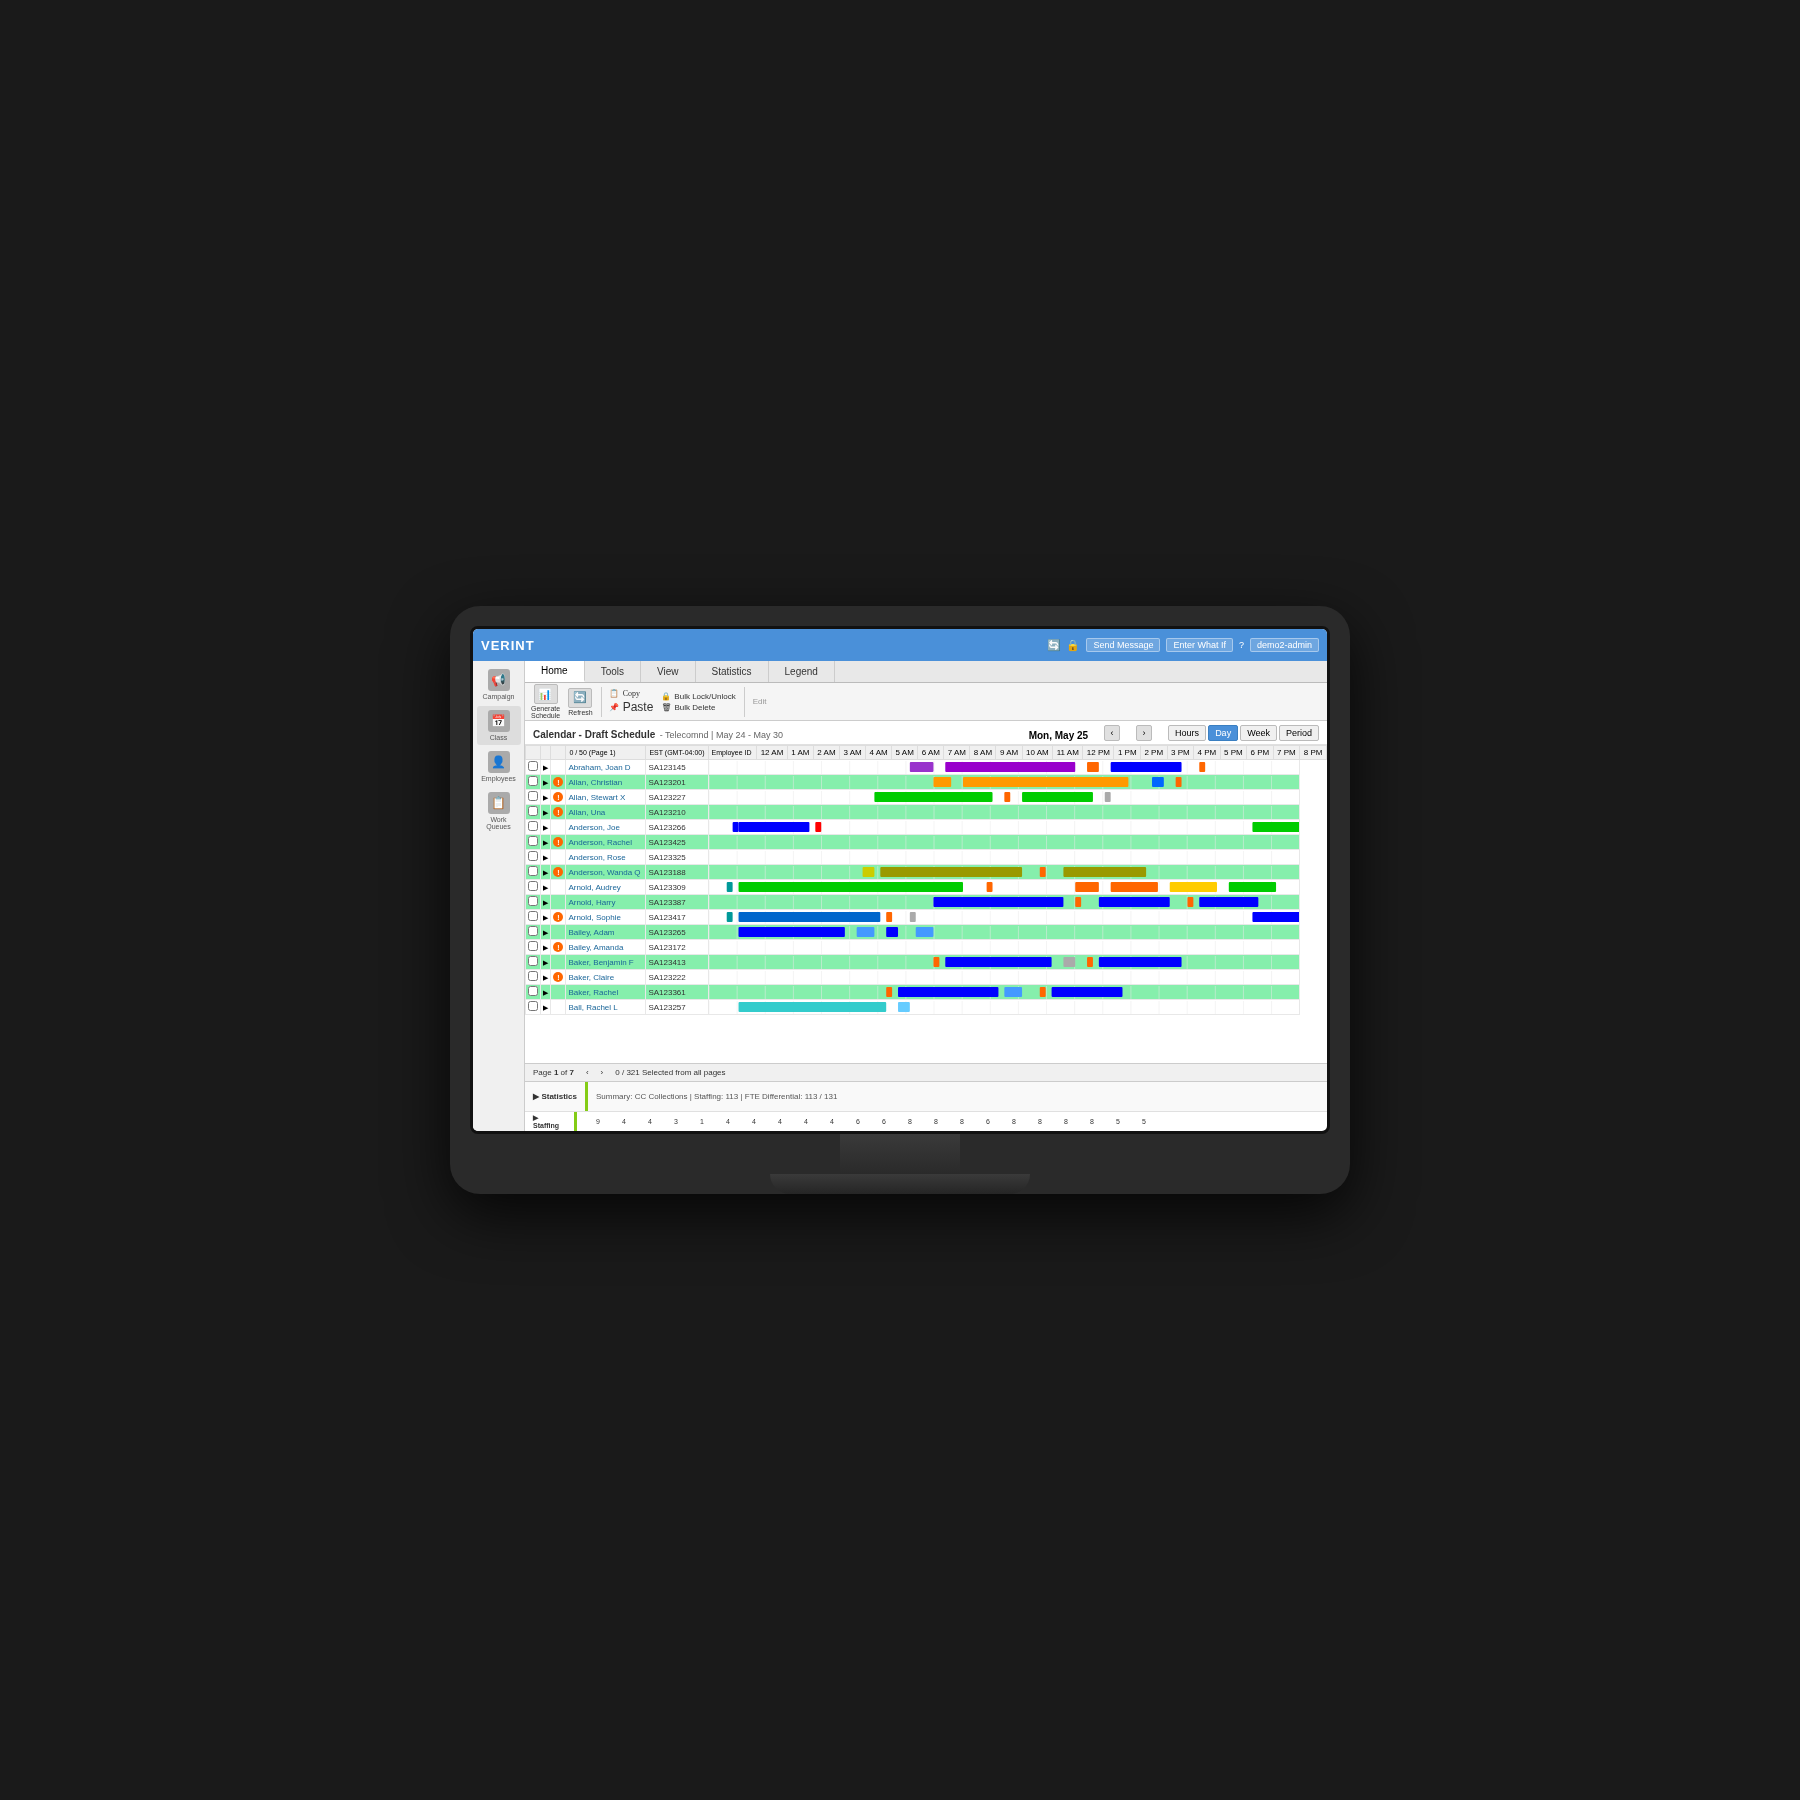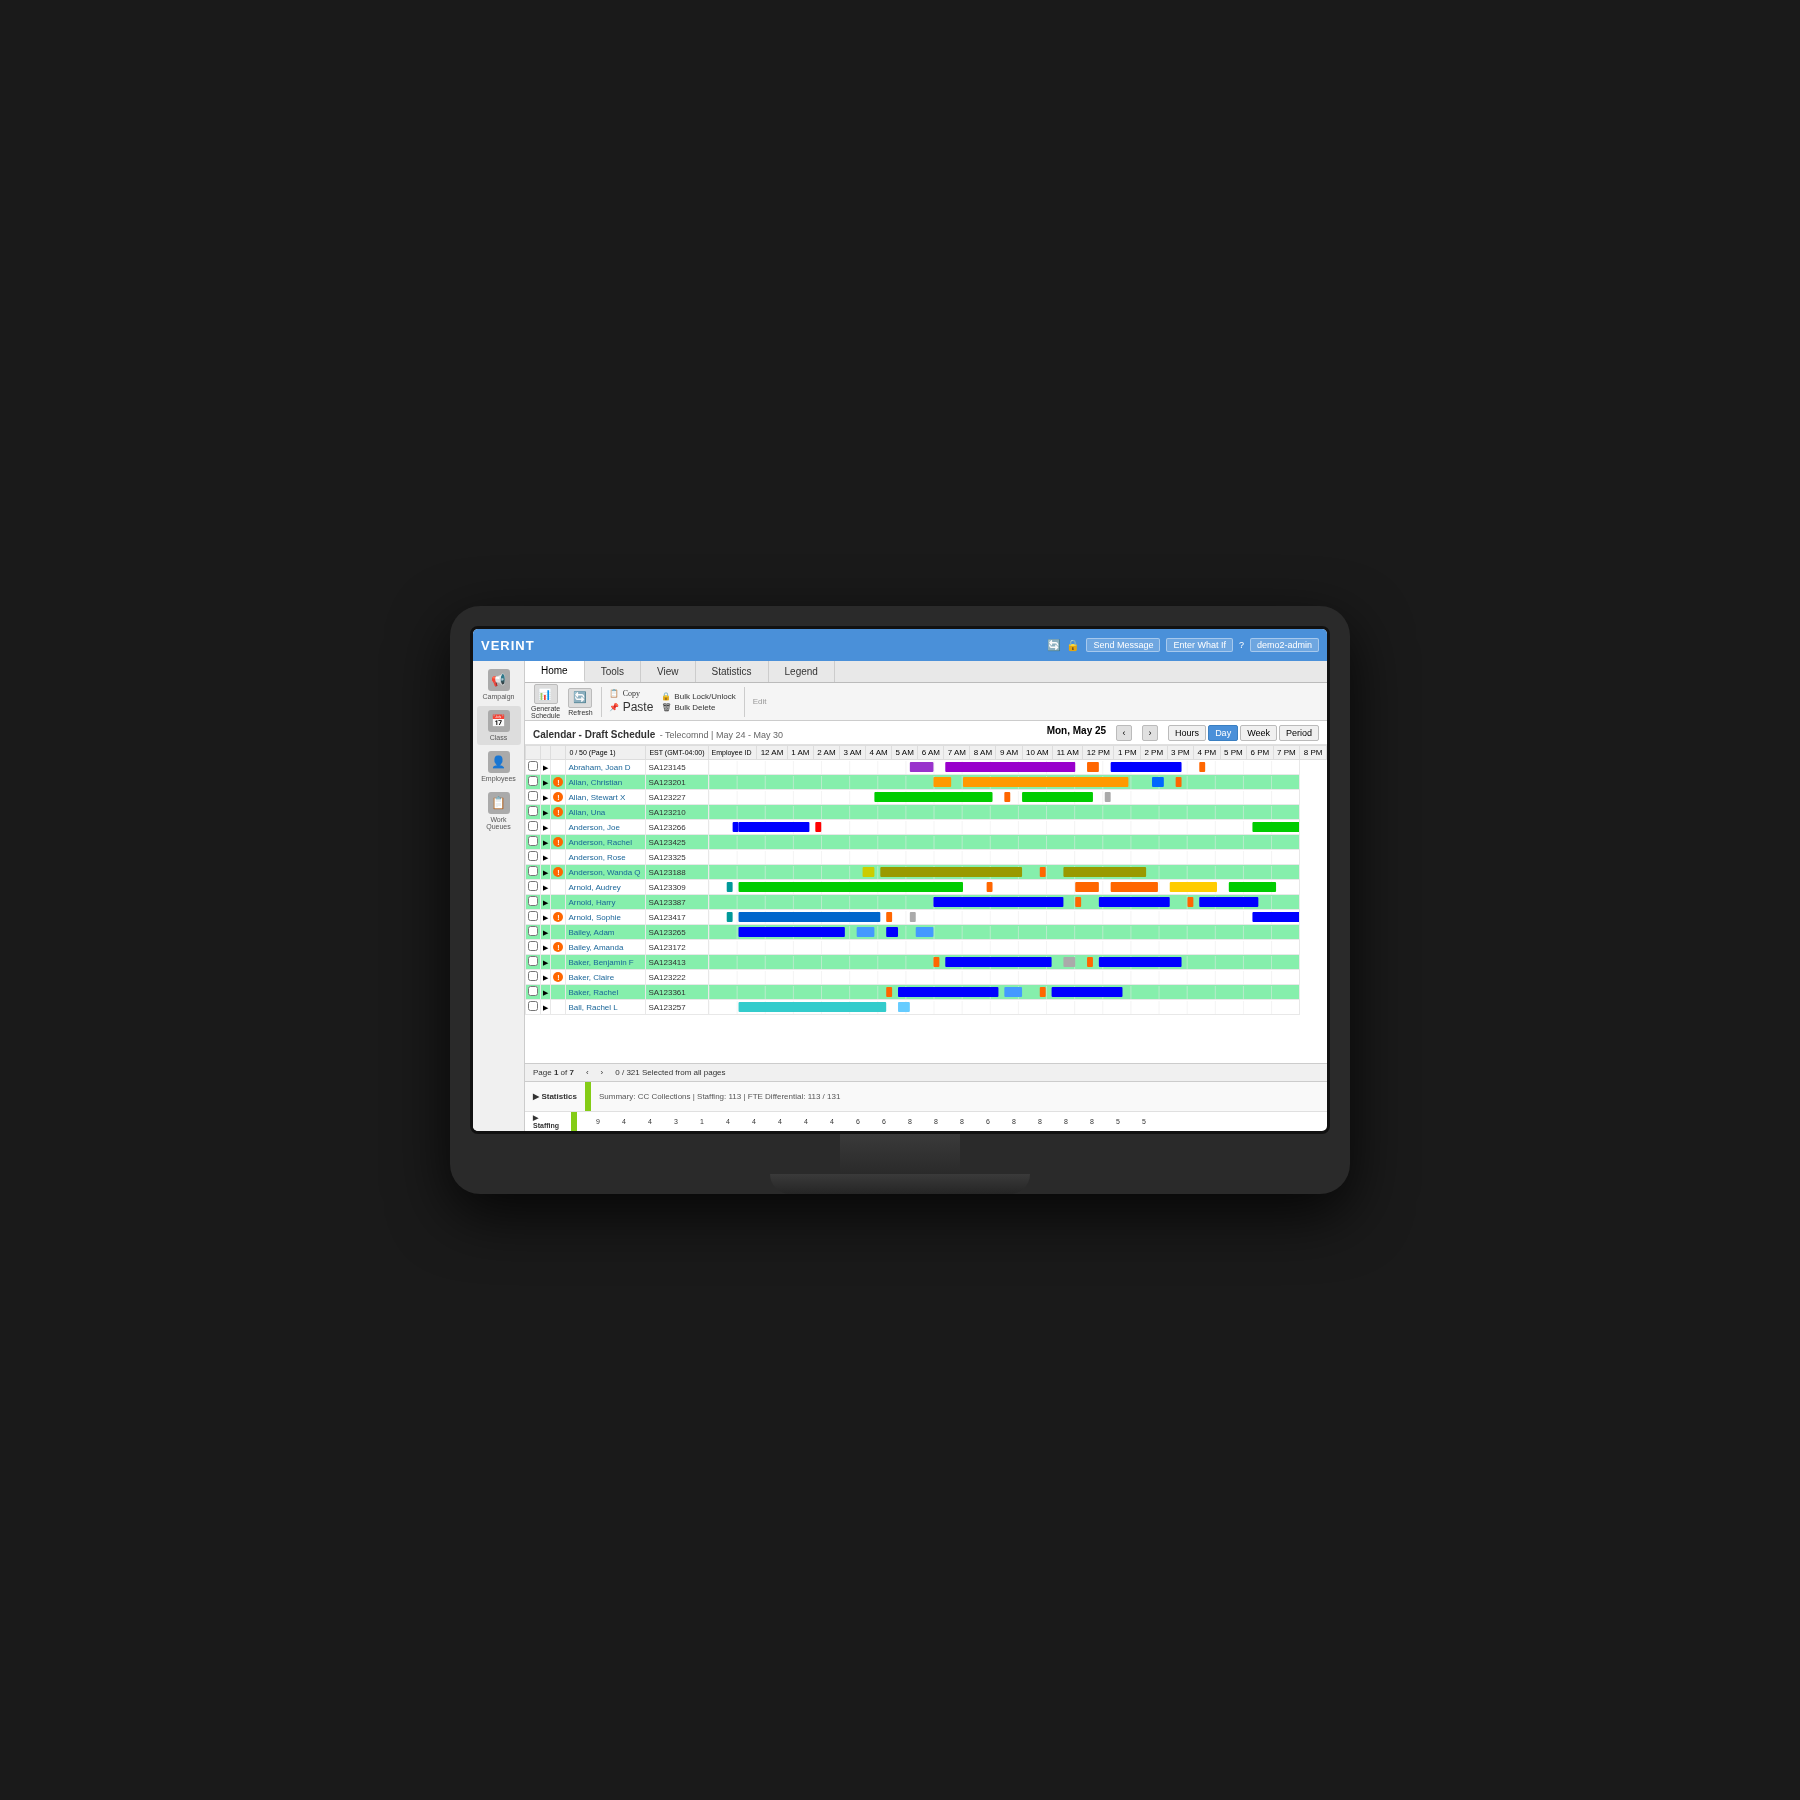--- a/index.html
+++ b/index.html
@@ -226,22 +226,22 @@
       color: #333;
     }
 
     .cal-subtitle {
       font-size: 9px;
       color: #666;
     }
 
     .cal-nav {
       display: flex;
-      align-items: flex-start;
-      gap: 10px;
+      align-items: flex-end;
+      gap: 16px;
       font-size: 10px;
       padding-left: 30px;
     }
 
     .cal-nav-btn {
       width: 16px;
       height: 16px;
       background: #e0e0e0;
       border: 1px solid #bbb;
       border-radius: 2px;
@@ -346,21 +346,21 @@
       display: flex;
       align-items: center;
       font-size: 8px;
       color: #333;
     }
 
     .stat-label {
       padding: 2px 8px;
       font-weight: bold;
       color: #333;
-      border-right: 6px solid #84cc16;
+      border-right: 3px solid #84cc16;
       height: 100%;
       display: flex;
       align-items: center;
     }
 
     .stat-info {
       padding: 2px 8px;
       color: #555;
     }
 

